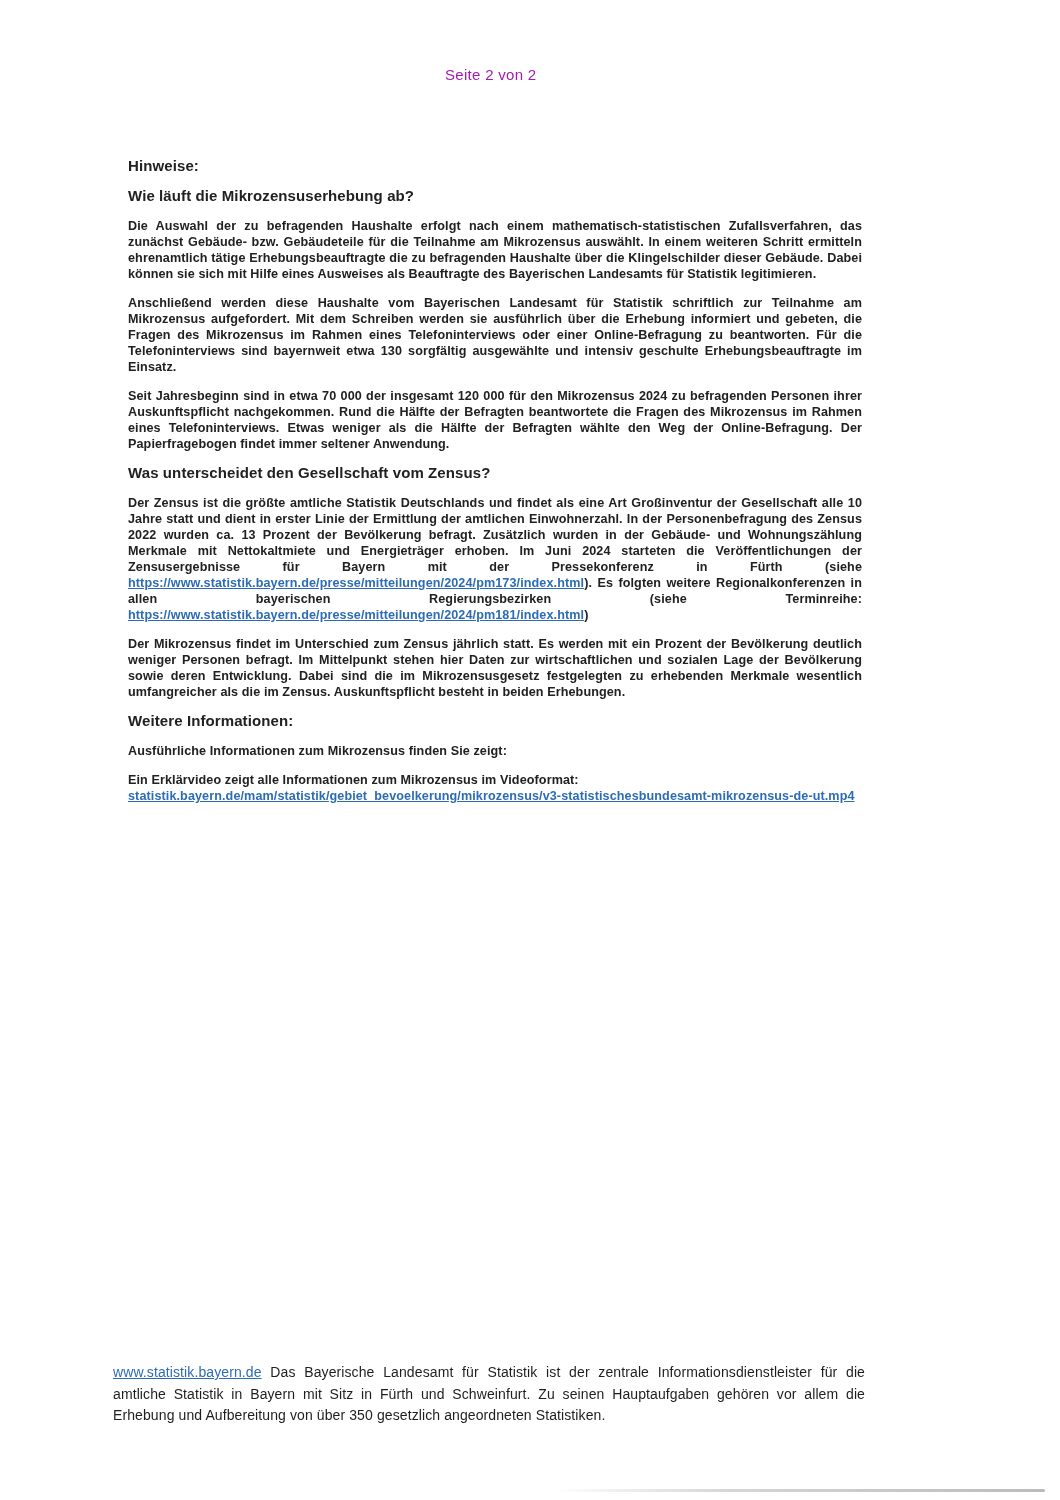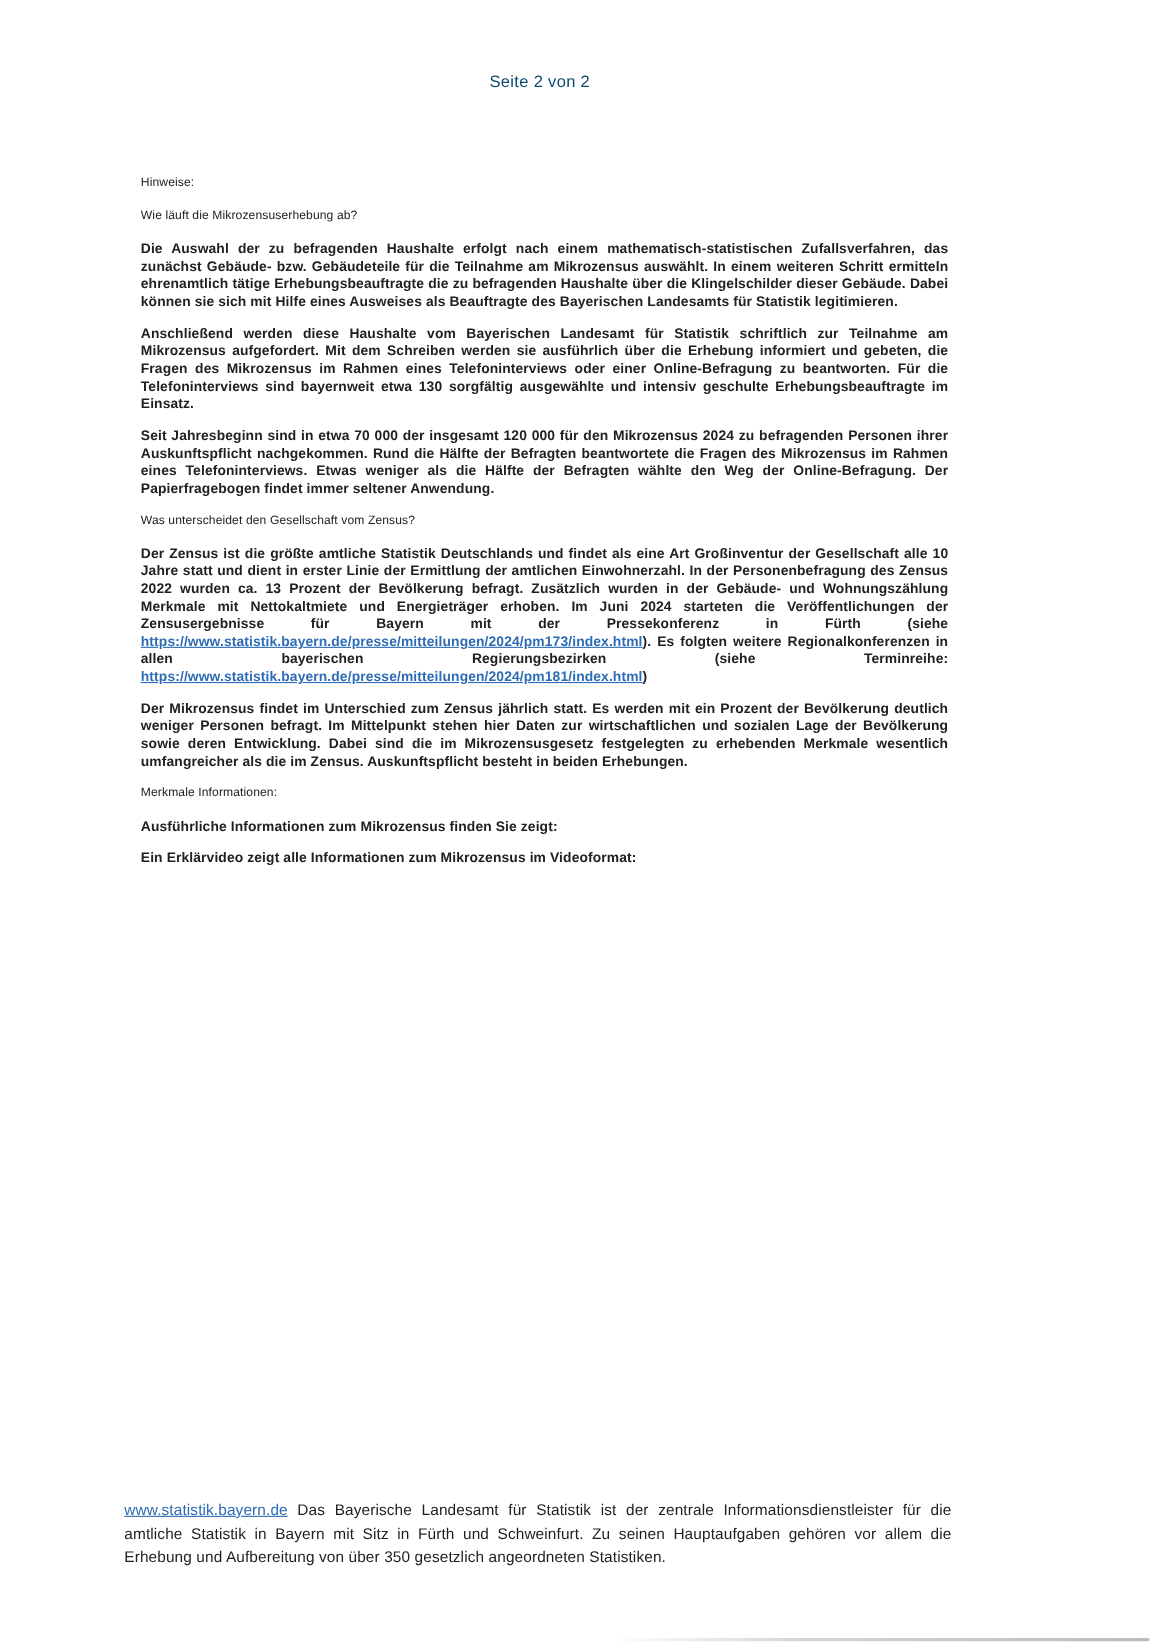--- a/index.html
+++ b/index.html
@@ -14,33 +14,33 @@
     font-family: "Liberation Sans", sans-serif;
     color: #212121;
     overflow: hidden;
   }
   .page-indicator {
     position: absolute;
     top: 66px;
     left: 445px;
     font-size: 15px;
     line-height: 18px;
-    color: #0c4a6e;
+    color: #a21caf;
     letter-spacing: 0.3px;
     white-space: nowrap;
   }
   .content {
     position: absolute;
     top: 158px;
     left: 128px;
     width: 734px;
   }
   .heading {
-    font-weight: normal;
-    font-size: 11px;
+    font-weight: bold;
+    font-size: 15px;
     line-height: 16px;
     margin: 0 0 14px 0;
     letter-spacing: 0.1px;
   }
   p.para {
     font-size: 12.6px;
     line-height: 16px;
     margin: 0 0 13px 0;
     text-align: justify;
     letter-spacing: 0.1px;
@@ -80,20 +80,20 @@
 
 <main class="content">
     <div class="heading">Hinweise:</div>
     <div class="heading">Wie läuft die Mikrozensuserhebung ab?</div>
     <p class="para"><span>Die Auswahl der zu befragenden Haushalte erfolgt nach einem mathematisch-statistischen Zufallsverfahren, das zunächst Gebäude- bzw. Gebäudeteile für die Teilnahme am Mikrozensus auswählt. In einem weiteren Schritt ermitteln ehrenamtlich tätige Erhebungsbeauftragte die zu befragenden Haushalte über die Klingelschilder dieser Gebäude. Dabei können sie sich mit Hilfe eines Ausweises als Beauftragte des Bayerischen Landesamts für Statistik legitimieren.</span></p>
     <p class="para"><span>Anschließend werden diese Haushalte vom Bayerischen Landesamt für Statistik schriftlich zur Teilnahme am Mikrozensus aufgefordert. Mit dem Schreiben werden sie ausführlich über die Erhebung informiert und gebeten, die Fragen des Mikrozensus im Rahmen eines Telefoninterviews oder einer Online-Befragung zu beantworten. Für die Telefoninterviews sind bayernweit etwa 130 sorgfältig ausgewählte und intensiv geschulte Erhebungsbeauftragte im Einsatz.</span></p>
     <p class="para"><span>Seit Jahresbeginn sind in etwa 70&nbsp;000 der insgesamt 120&nbsp;000 für den Mikrozensus 2024 zu befragenden Personen ihrer Auskunftspflicht nachgekommen. Rund die Hälfte der Befragten beantwortete die Fragen des Mikrozensus im Rahmen eines Telefoninterviews. Etwas weniger als die Hälfte der Befragten wählte den Weg der Online-Befragung. Der Papierfragebogen findet immer seltener Anwendung.</span></p>
     <div class="heading">Was unterscheidet den Gesellschaft vom Zensus?</div>
     <p class="para"><span>Der Zensus ist die größte amtliche Statistik Deutschlands und findet als eine Art Großinventur der Gesellschaft alle 10 Jahre statt und dient in erster Linie der Ermittlung der amtlichen Einwohnerzahl. In der Personenbefragung des Zensus 2022 wurden ca. 13&nbsp;Prozent der Bevölkerung befragt. Zusätzlich wurden in der Gebäude- und Wohnungszählung Merkmale mit Nettokaltmiete und Energieträger erhoben. Im Juni 2024 starteten die Veröffentlichungen der Zensusergebnisse für Bayern mit der Pressekonferenz in Fürth (siehe </span><a class="doc-link" href="#">https://www.statistik.bayern.de/presse/mitteilungen/2024/pm173/index.html</a><span>). Es folgten weitere Regionalkonferenzen in allen bayerischen Regierungsbezirken (siehe Terminreihe: </span><a class="doc-link" href="#">https://www.statistik.bayern.de/presse/mitteilungen/2024/pm181/index.html</a><span>)</span></p>
     <p class="para"><span>Der Mikrozensus findet im Unterschied zum Zensus jährlich statt. Es werden mit ein Prozent der Bevölkerung deutlich weniger Personen befragt. Im Mittelpunkt stehen hier Daten zur wirtschaftlichen und sozialen Lage der Bevölkerung sowie deren Entwicklung. Dabei sind die im Mikrozensusgesetz festgelegten zu erhebenden Merkmale wesentlich umfangreicher als die im Zensus. Auskunftspflicht besteht in beiden Erhebungen.</span></p>
-    <div class="heading">Merkmale Informationen:</div>
+    <div class="heading">Weitere Informationen:</div>
     <p class="para"><span>Ausführliche Informationen zum Mikrozensus finden Sie zeigt:</span><br></p>
-    <p class="para"><span>Ein Erklärvideo zeigt alle Informationen zum Mikrozensus im Videoformat:</span><br></p>
+    <p class="para"><span>Ein Erklärvideo zeigt alle Informationen zum Mikrozensus im Videoformat:</span><br><a class="doc-link" href="#">statistik.bayern.de/mam/statistik/gebiet_bevoelkerung/mikrozensus/v3-statistischesbundesamt-mikrozensus-de-ut.mp4</a></p>
   </main>
 
 <footer class="footer"><a class="doc-link" href="#">www.statistik.bayern.de</a><span> Das Bayerische Landesamt für Statistik ist der zentrale Informationsdienstleister für die amtliche Statistik in Bayern mit Sitz in Fürth und Schweinfurt. Zu seinen Hauptaufgaben gehören vor allem die Erhebung und Aufbereitung von über 350 gesetzlich angeordneten Statistiken.</span></footer>
 
 <div class="artifact-line"></div>
 
 </body></html>

